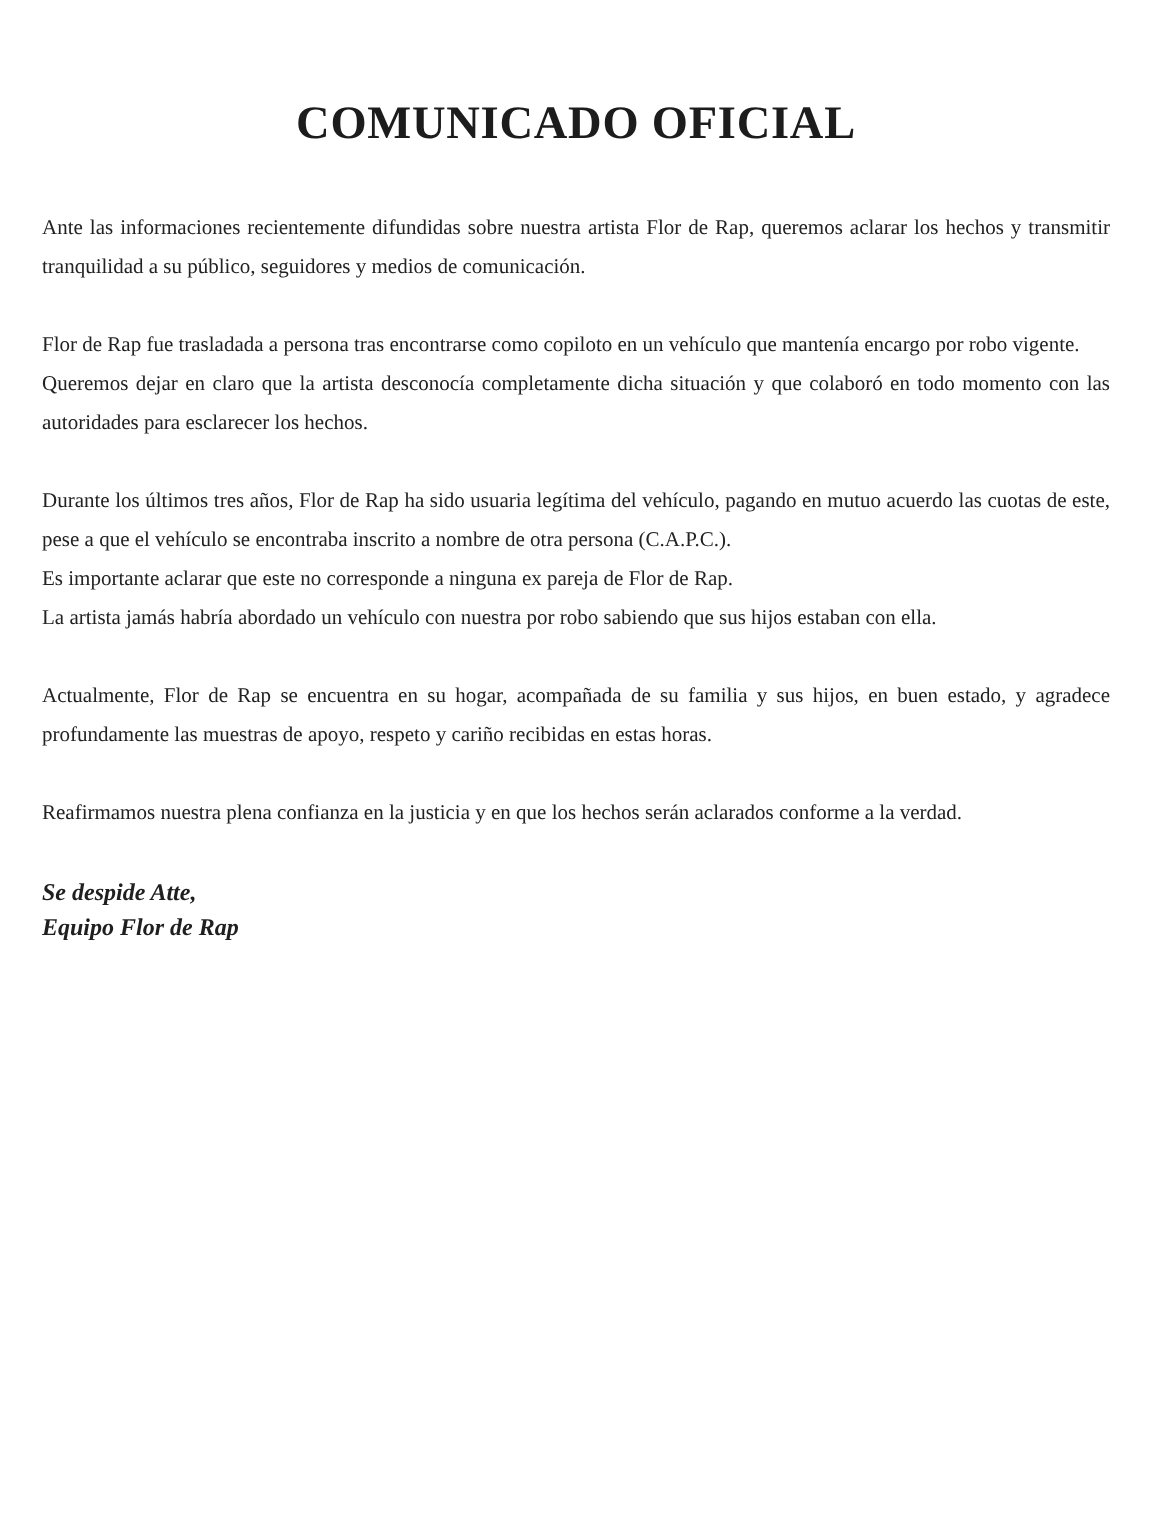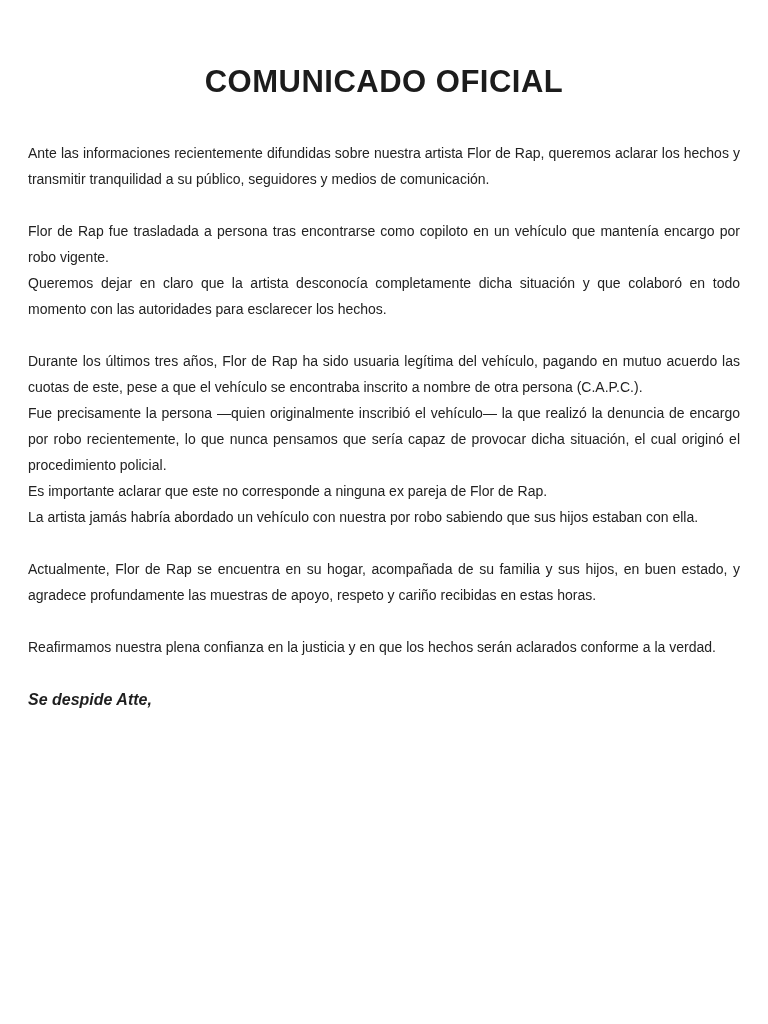--- a/index.html
+++ b/index.html
@@ -2,21 +2,21 @@
 <html><head>
 <meta charset="utf-8">
 <style>
   * { box-sizing: border-box; }
   html, body { margin: 0; padding: 0; background: #ffffff; }
   .page {
     width: 768px;
     height: 1024px;
     background: #ffffff;
     color: #1f1f1f;
-    font-family: Liberation Sans, sans-serif;
+    font-family: Liberation Serif, serif;
     padding: 64px 28px 0 28px;
     overflow: hidden;
   }
   .doc-title {
     font-size: 31px;
     font-weight: 700;
     letter-spacing: 0.5px;
     text-align: center;
     margin: 0 0 40px 0;
     color: #1c1c1c;
@@ -44,23 +44,23 @@
 <body>
 
 <div class="page">
   <h1 class="doc-title">COMUNICADO OFICIAL</h1>
 
   <div class="doc-body">
     <p>Ante las informaciones recientemente difundidas sobre nuestra artista Flor de Rap, queremos aclarar los hechos y transmitir tranquilidad a su público, seguidores y medios de comunicación.</p>
     <p class="gap">Flor de Rap fue trasladada a persona tras encontrarse como copiloto en un vehículo que mantenía encargo por robo vigente.</p>
     <p>Queremos dejar en claro que la artista desconocía completamente dicha situación y que colaboró en todo momento con las autoridades para esclarecer los hechos.</p>
     <p class="gap">Durante los últimos tres años, Flor de Rap ha sido usuaria legítima del vehículo, pagando en mutuo acuerdo las cuotas de este, pese a que el vehículo se encontraba inscrito a nombre de otra persona (C.A.P.C.).</p>
-    <p>Fue precisamente la persona —quien originalmente inscribió el vehículo— la que realizó la denuncia de encargo por robo recientemente, lo que nunca pensamos que sería capaz de provocar dicha situación, el cual originó el procedimiento policial.</p>
     <p>Es importante aclarar que este no corresponde a ninguna ex pareja de Flor de Rap.</p>
     <p>La artista jamás habría abordado un vehículo con nuestra por robo sabiendo que sus hijos estaban con ella.</p>
     <p class="gap">Actualmente, Flor de Rap se encuentra en su hogar, acompañada de su familia y sus hijos, en buen estado, y agradece profundamente las muestras de apoyo, respeto y cariño recibidas en estas horas.</p>
     <p class="gap">Reafirmamos nuestra plena confianza en la justicia y en que los hechos serán aclarados conforme a la verdad.</p>
   </div>
 
   <div class="signature">
     <div>Se despide Atte,</div>
+    <div>Equipo Flor de Rap</div>
   </div>
 </div>
 
 </body></html>

